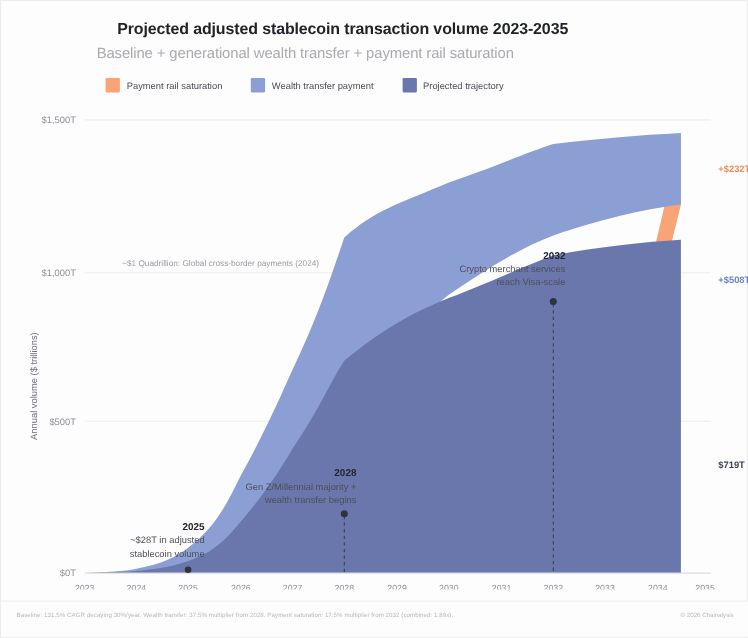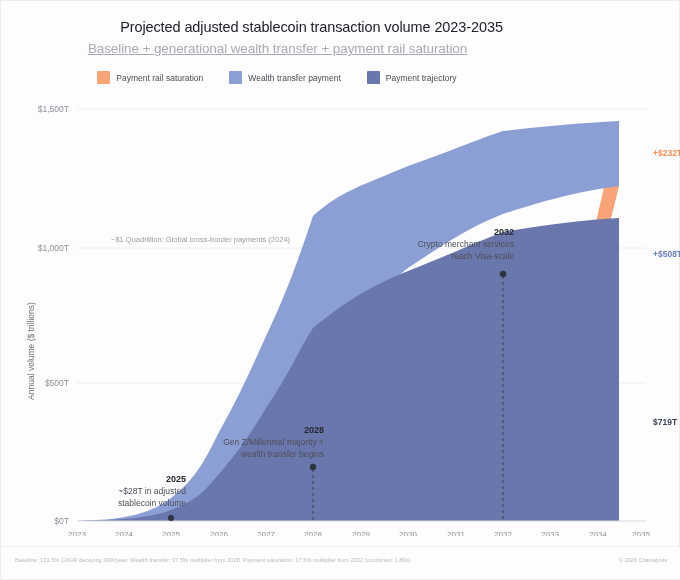--- a/index.html
+++ b/index.html
@@ -13,29 +13,28 @@
   #root{
     position:absolute;inset:0;
     background:#fdfdfd;
     border:1px solid #ececec;
     box-sizing:border-box;
   }
   
   .title{
     position:absolute;top:18px;left:0;width:621px;
     text-align:center;
-    font-size:14.5px;font-weight:normal;color:#20232b;
+    font-size:14.5px;font-weight:bold;color:#20232b;
     letter-spacing:-0.1px;
   }
   .subtitle{
     position:absolute;top:40px;left:0;width:553px;
     text-align:center;
     font-size:13.5px;color:#a9aab2;font-weight:normal;
     letter-spacing:-0.1px;
-    text-decoration:underline;
   }
   
   .legend{
     position:absolute;top:70px;left:0;width:552px;
     display:flex;justify-content:center;align-items:center;gap:26px;
   }
   .legend-item{display:flex;align-items:center;gap:6px;}
   .legend-swatch{width:13px;height:13px;border-radius:1px;display:block;}
   .legend-label{font-size:8.5px;color:#4a4c55;white-space:nowrap;}
   
@@ -81,21 +80,21 @@
     <div class="legend-item">
       <span class="legend-swatch" style="background:#F8A476"></span>
       <span class="legend-label">Payment rail saturation</span>
     </div>
     <div class="legend-item">
       <span class="legend-swatch" style="background:#8C9FD4"></span>
       <span class="legend-label">Wealth transfer payment</span>
     </div>
     <div class="legend-item">
       <span class="legend-swatch" style="background:#6A77AC"></span>
-      <span class="legend-label">Payment trajectory</span>
+      <span class="legend-label">Projected trajectory</span>
     </div>
   </div>
 
   <svg id="plot" viewBox="0 0 680 440">
 
     <g>
       <line class="gridline" x1="76" y1="13" x2="645" y2="13"></line>
       <line class="gridline" x1="76" y1="152" x2="645" y2="152"></line>
       <line class="gridline" x1="76" y1="287" x2="645" y2="287"></line>
     </g>

